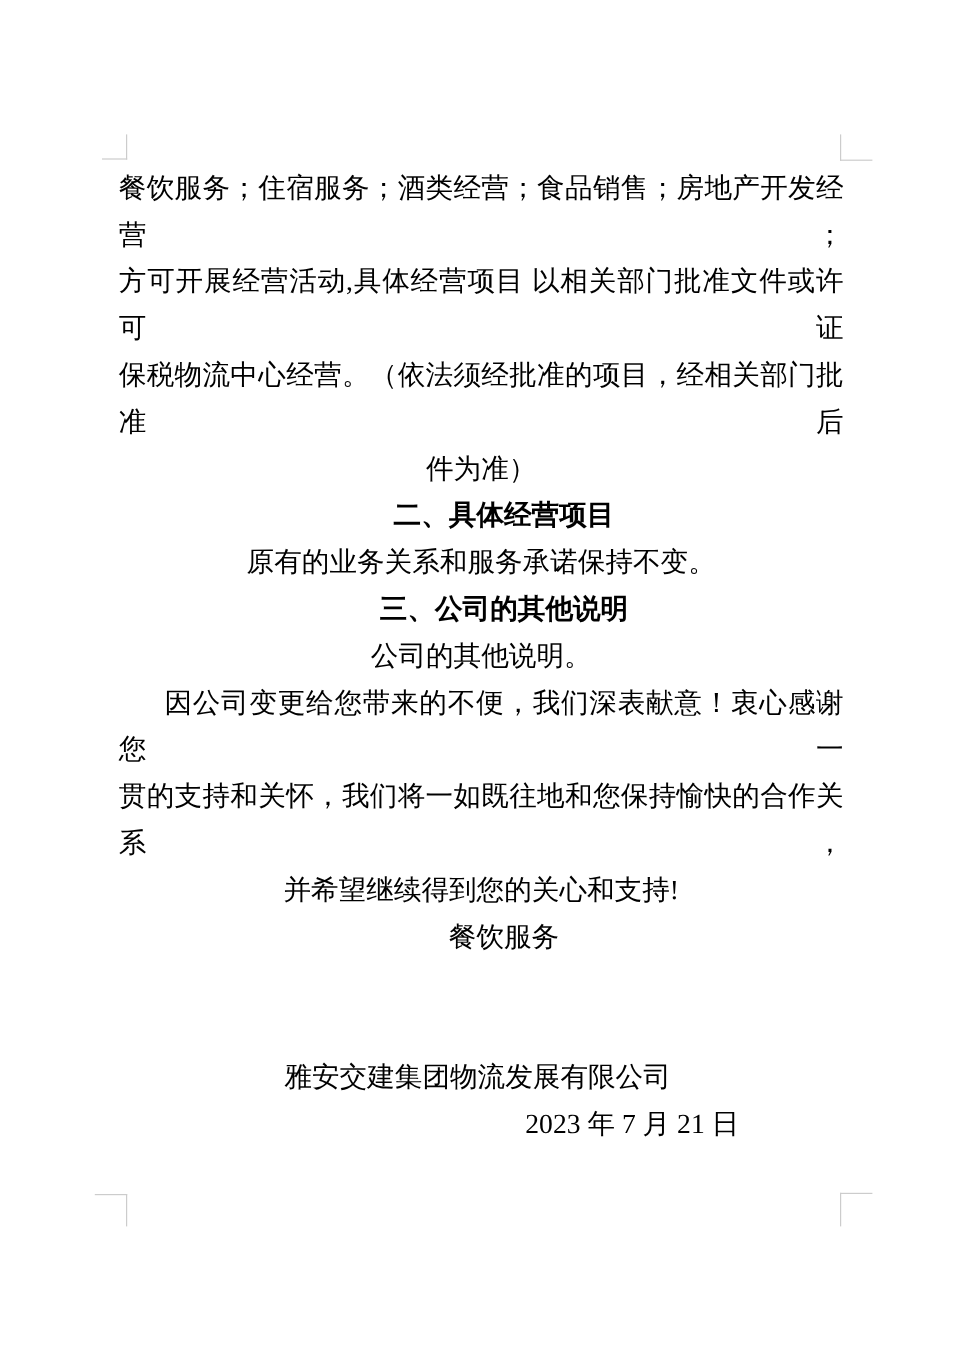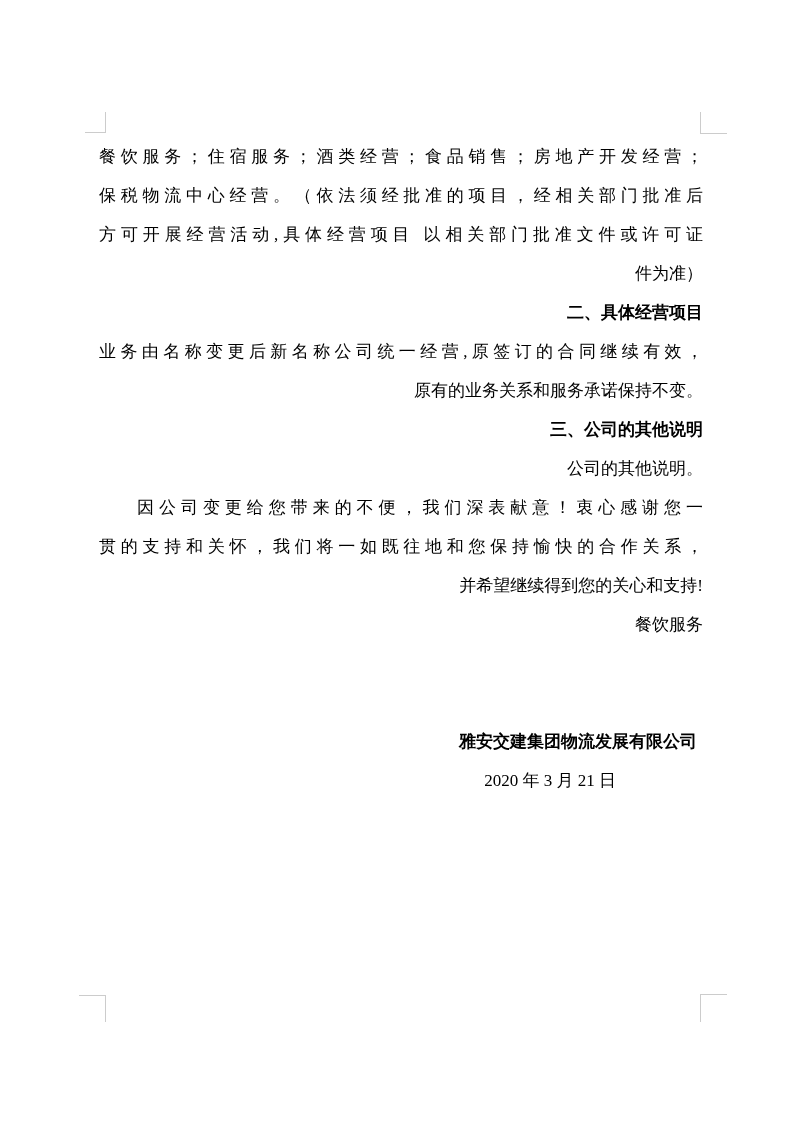--- a/index.html
+++ b/index.html
@@ -41,75 +41,74 @@
     left: 700px; top: 994px; width: 26px; height: 27px;
     border-left: 1px solid #cccccc;
     border-top: 1px solid #cccccc;
   }
   
   .doc-text {
     position: absolute;
     left: 99px;
     top: 137px;
     width: 604px;
-    font-size: 17px;
+    font-size: 23px;
     line-height: 39px;
     letter-spacing: 0;
   }
   .block { margin: 0; }
   .line {
     min-height: 39px;
-    text-align: right;
+    text-align: center;
   }
   
   .line.fill {
     text-align: justify;
     text-align-last: justify;
   }
   .line.first-indent {
     text-indent: 38px;
   }
   .block.heading .line {
     font-family: "Liberation Sans", sans-serif;
     font-weight: bold;
   }
   .block.spacer {
     height: 78px;
   }
   .block.sig-company .line {
-    text-align: right;
+    text-align: center;
     padding-right: 6px;
-    font-weight: bold;
+    font-weight: normal;
   }
   .block.sig-date .line {
     text-align: right;
     padding-right: 87px;
   }
 </style>
 </head>
 <body>
 
 <div class="page">
   <div class="crop-mark mark-tl"></div>
   <div class="crop-mark mark-tr"></div>
   <div class="crop-mark mark-bl"></div>
   <div class="crop-mark mark-br"></div>
 
   <div class="doc-text">
       <div class="block body">
         <div class="line fill">餐饮服务；住宿服务；酒类经营；食品销售；房地产开发经营；</div>
+        <div class="line fill">方可开展经营活动,具体经营项目 以相关部门批准文件或许可证</div>
         <div class="line fill">保税物流中心经营。（依法须经批准的项目，经相关部门批准后</div>
-        <div class="line fill">方可开展经营活动,具体经营项目 以相关部门批准文件或许可证</div>
         <div class="line">件为准）</div>
       </div>
       <div class="block heading">
         <div class="line first-indent">二、具体经营项目</div>
       </div>
       <div class="block body">
-        <div class="line fill">业务由名称变更后新名称公司统一经营,原签订的合同继续有效，</div>
         <div class="line">原有的业务关系和服务承诺保持不变。</div>
       </div>
       <div class="block heading">
         <div class="line first-indent">三、公司的其他说明</div>
       </div>
       <div class="block body">
         <div class="line">公司的其他说明。</div>
       </div>
       <div class="block body">
         <div class="line fill first-indent">因公司变更给您带来的不便，我们深表献意！衷心感谢您一</div>
@@ -117,16 +116,16 @@
         <div class="line">并希望继续得到您的关心和支持!</div>
       </div>
       <div class="block body">
         <div class="line first-indent">餐饮服务</div>
       </div>
       <div class="block spacer"></div>
       <div class="block sig-company">
         <div class="line">雅安交建集团物流发展有限公司</div>
       </div>
       <div class="block sig-date">
-        <div class="line">2020 年 3 月 21 日</div>
+        <div class="line">2023 年 7 月 21 日</div>
       </div>
     </div>
 </div>
 
 </body></html>

